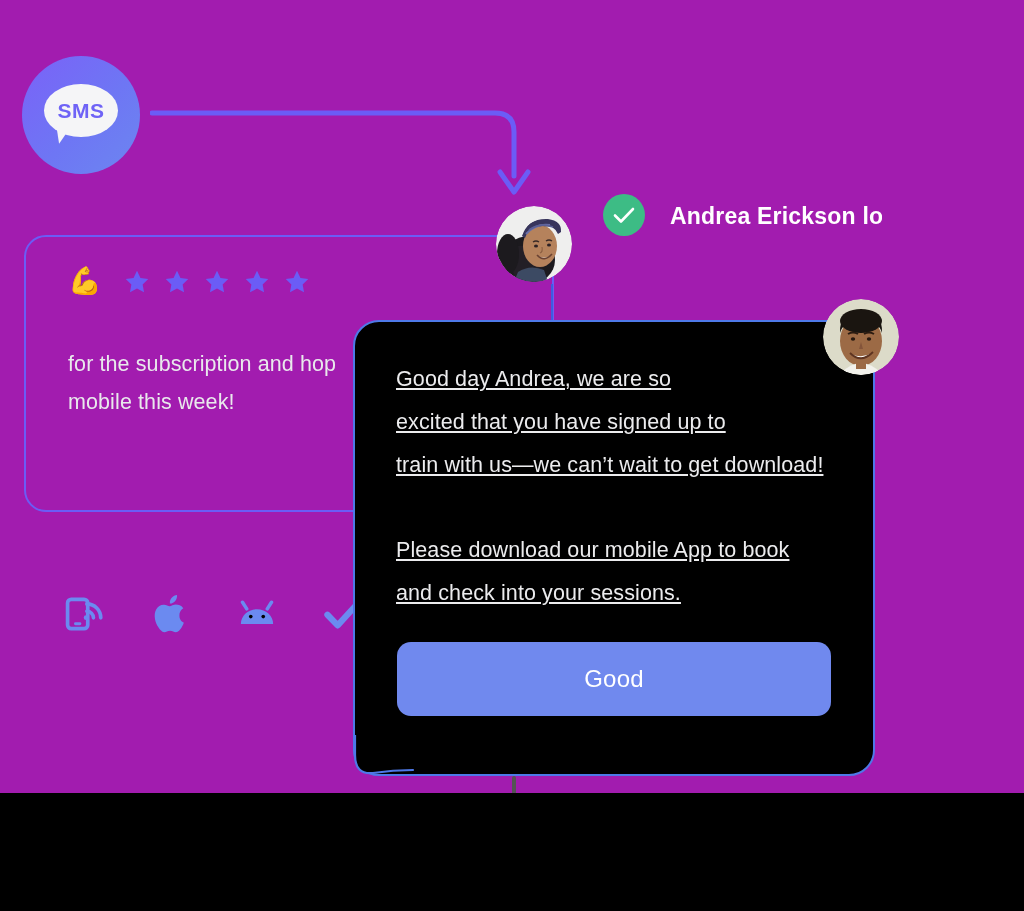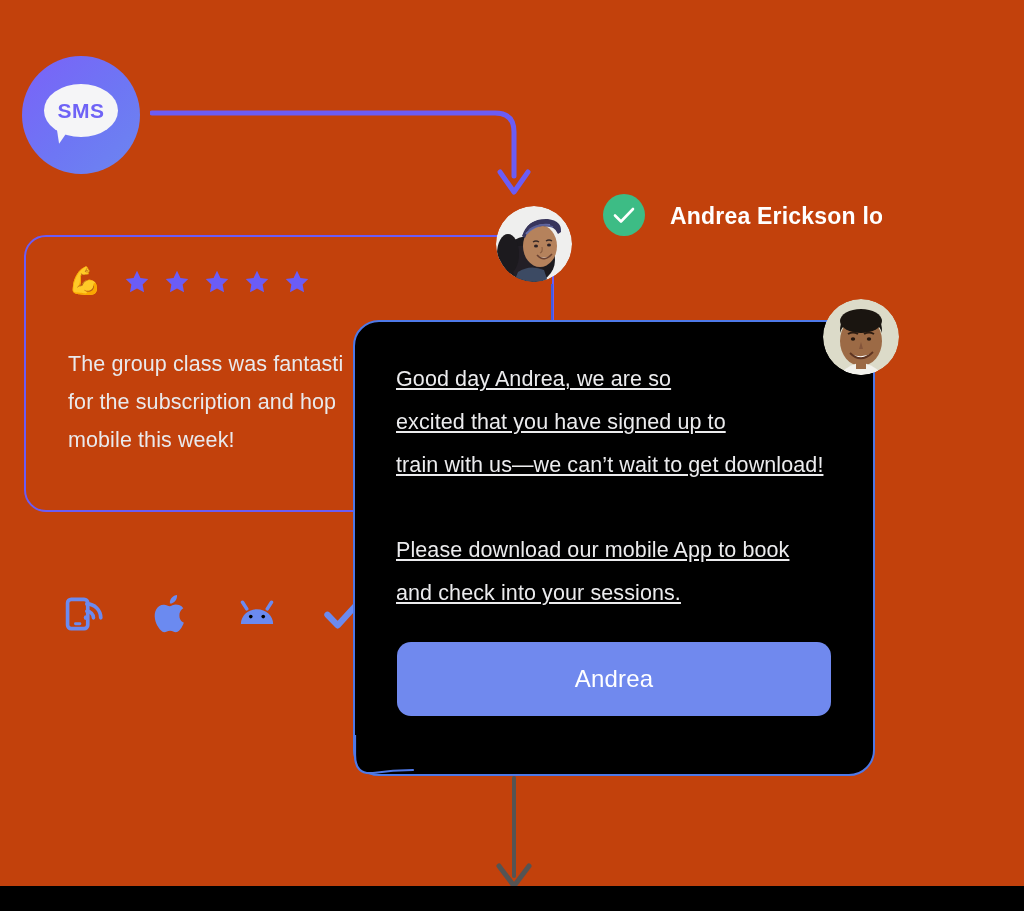--- a/index.html
+++ b/index.html
@@ -7,22 +7,22 @@
     padding: 0;
     background: #000000;
   }
   body {
     font-family: "Liberation Sans", sans-serif;
     -webkit-font-smoothing: antialiased;
   }
   #stage {
     position: relative;
     width: 1024px;
-    height: 886px;
-    background: #c2410c;
+    height: 793px;
+    background: #a21caf;
     overflow: hidden;
   }
 
   
   .sms-badge {
     position: absolute;
     left: 22px;
     top: 56px;
     width: 118px;
     height: 118px;
@@ -293,21 +293,20 @@
       </svg>
     <svg class="star" viewBox="0 0 24 24">
         <path d="M12 1.6l3.2 6.6 7.2 1-5.2 5.1 1.3 7.2-6.5-3.4-6.5 3.4 1.3-7.2L1.6 9.2l7.2-1z" fill="#6B5CF6"></path>
       </svg>
     <svg class="star" viewBox="0 0 24 24">
         <path d="M12 1.6l3.2 6.6 7.2 1-5.2 5.1 1.3 7.2-6.5-3.4-6.5 3.4 1.3-7.2L1.6 9.2l7.2-1z" fill="#6B5CF6"></path>
       </svg>
   </div>
 
   <div class="review-body">
-    <div>The group class was fantasti</div>
     <div>for the subscription and hop</div>
     <div>mobile this week!</div>
   </div>
 
   <div class="icon-row">
     <svg class="plat-icon" viewBox="0 0 24 24">
       <rect x="2.5" y="4" width="11" height="16" rx="2" fill="none" stroke="#6B8AF0" stroke-width="2"></rect>
       <rect x="6" y="16.5" width="4" height="1.6" rx="0.8" fill="#6B8AF0"></rect>
       <path d="M13 10.5a3.6 3.6 0 013.6 3.6" fill="none" stroke="#6B8AF0" stroke-width="2" stroke-linecap="round"></path>
       <path d="M13 6.5a7.6 7.6 0 017.6 7.6" fill="none" stroke="#6B8AF0" stroke-width="2" stroke-linecap="round"></path>
@@ -336,21 +335,21 @@
   </svg>
 
   <div class="chat-text">
     <div>Good day Andrea, we are so</div>
     <div>excited that you have signed up to</div>
     <div>train with us—we can’t wait to get download!</div>
     <div class="para2">Please download our mobile App to book</div>
     <div>and check into your sessions.</div>
   </div>
 
-  <button class="reply-button">Andrea</button>
+  <button class="reply-button">Good</button>
 
   <div class="avatar avatar-woman">
     <svg viewBox="0 0 76 76">
       <defs>
         <clipPath id="clipW">
             <circle cx="38" cy="38" r="38"></circle>
           </clipPath>
       </defs>
       <g clip-path="url(#clipW)">
         <rect width="76" height="76" fill="#EFEFEE"></rect>

